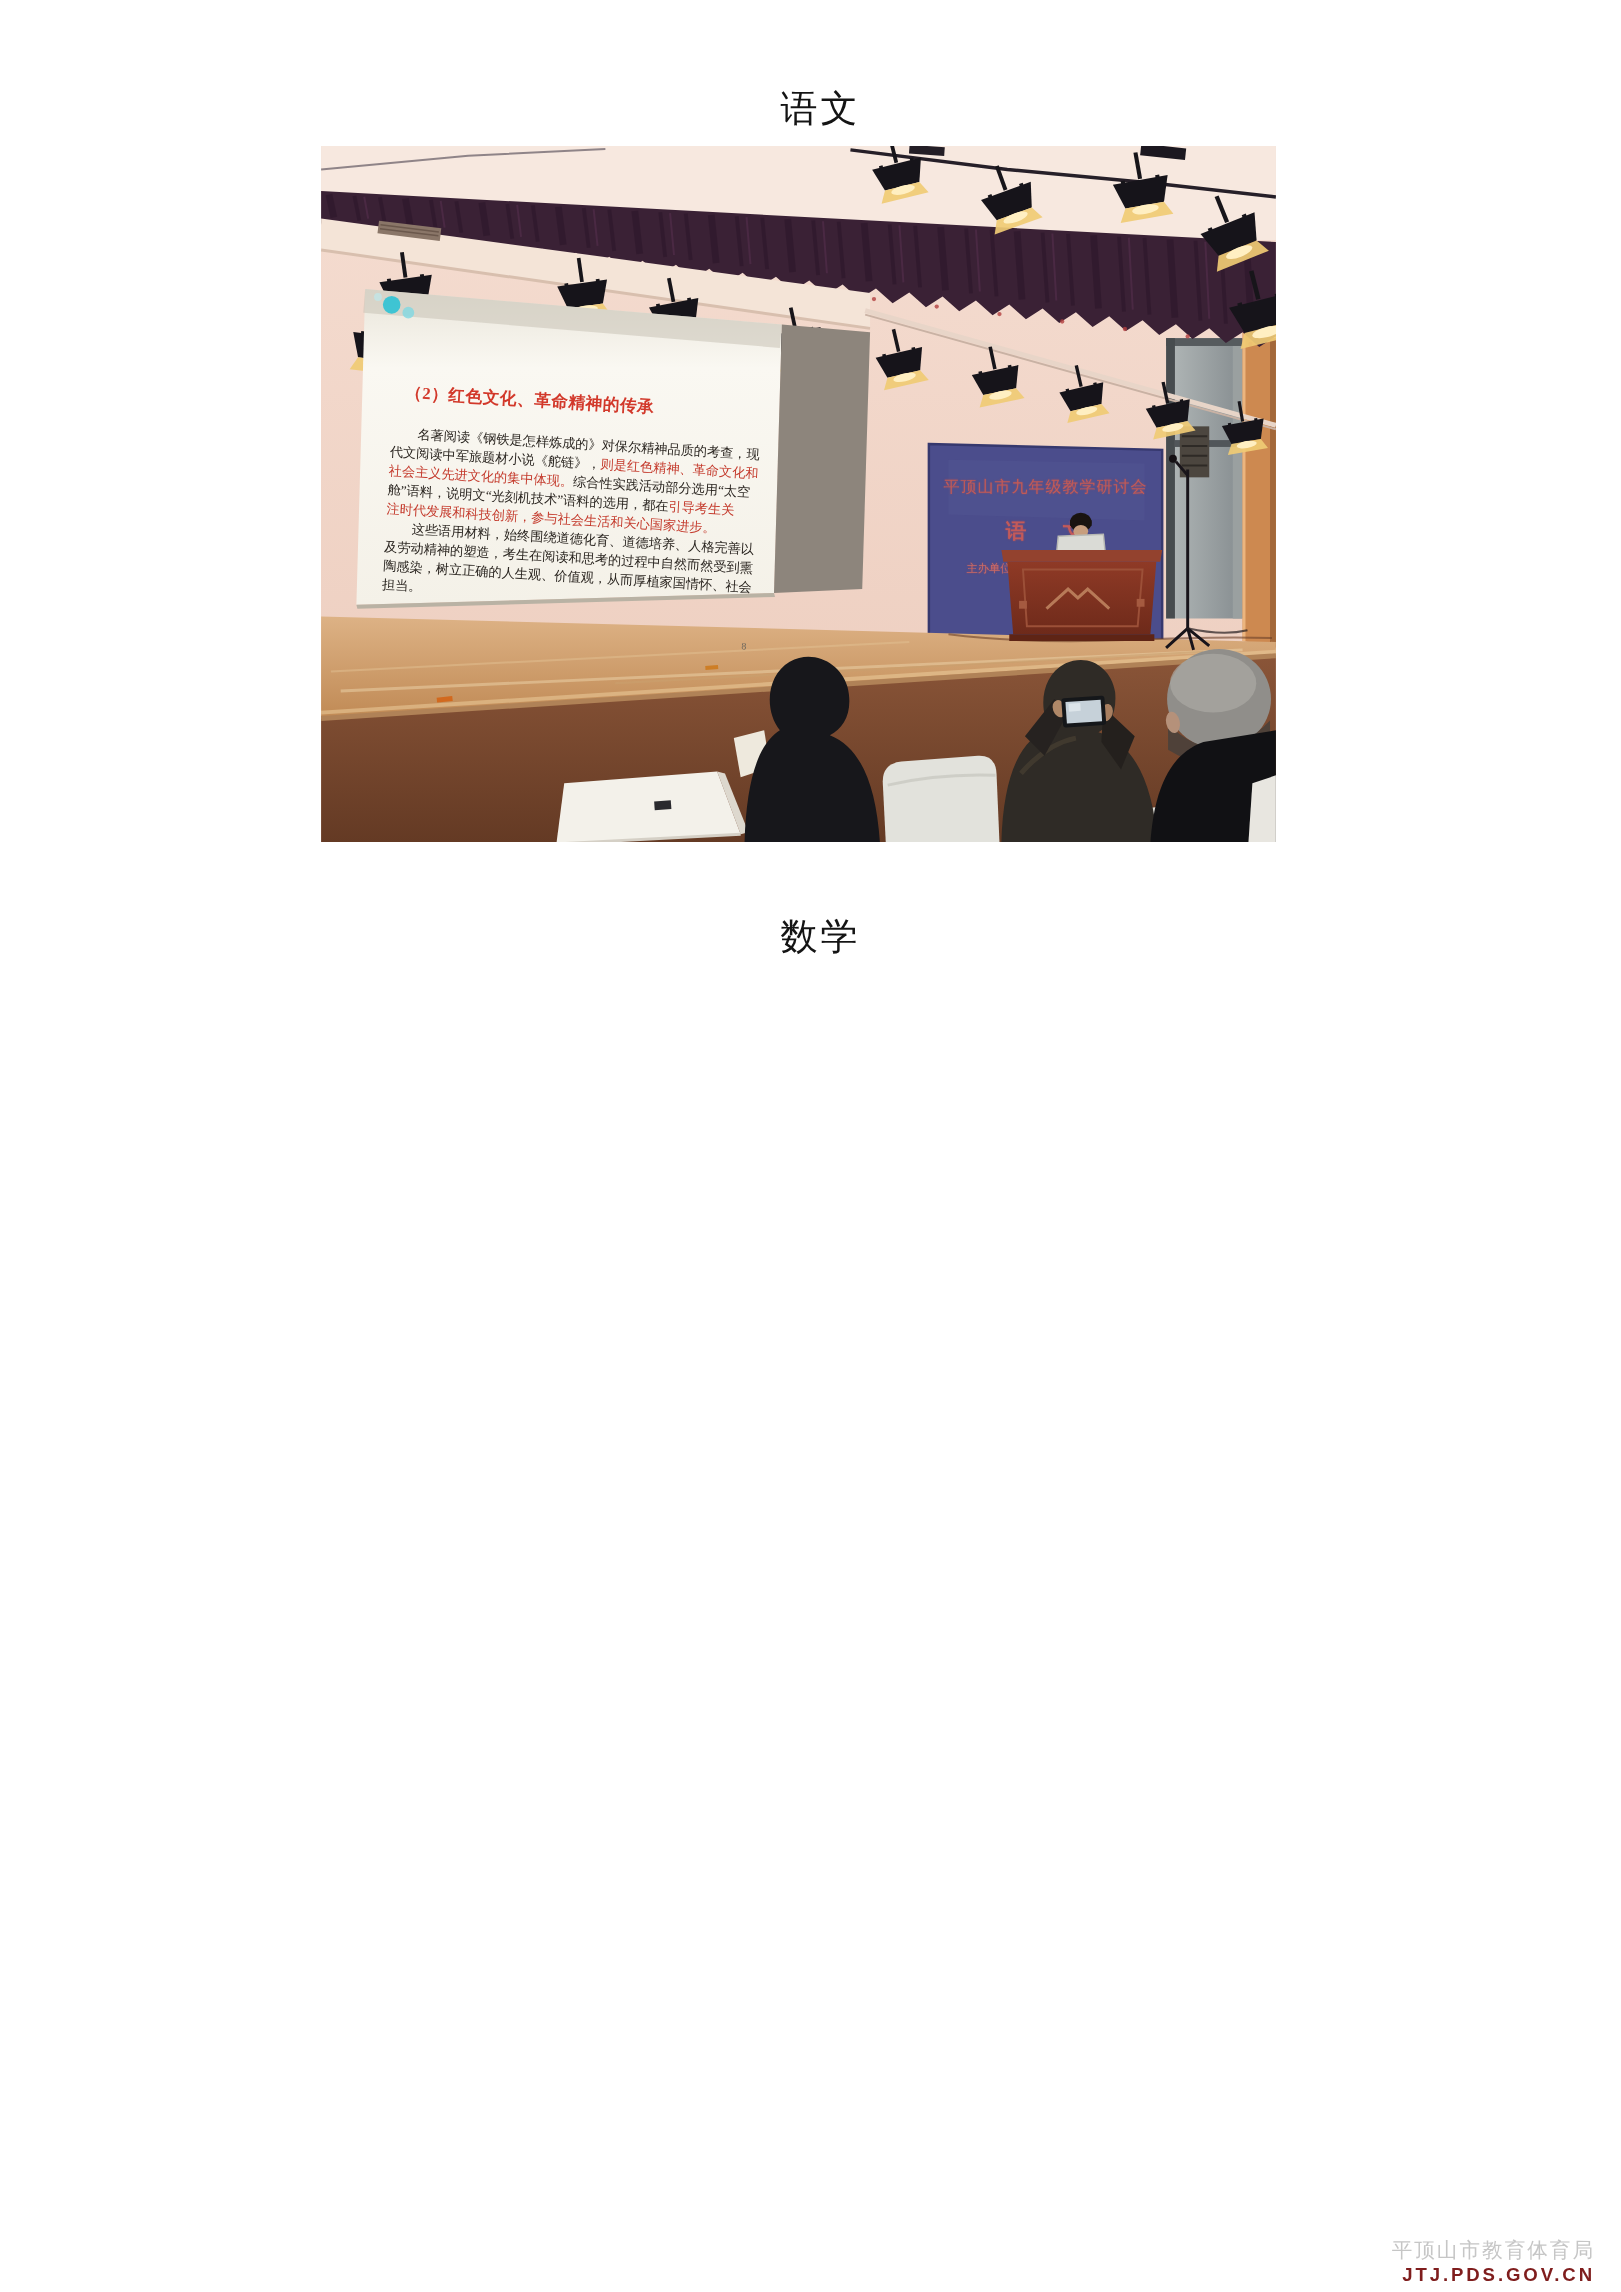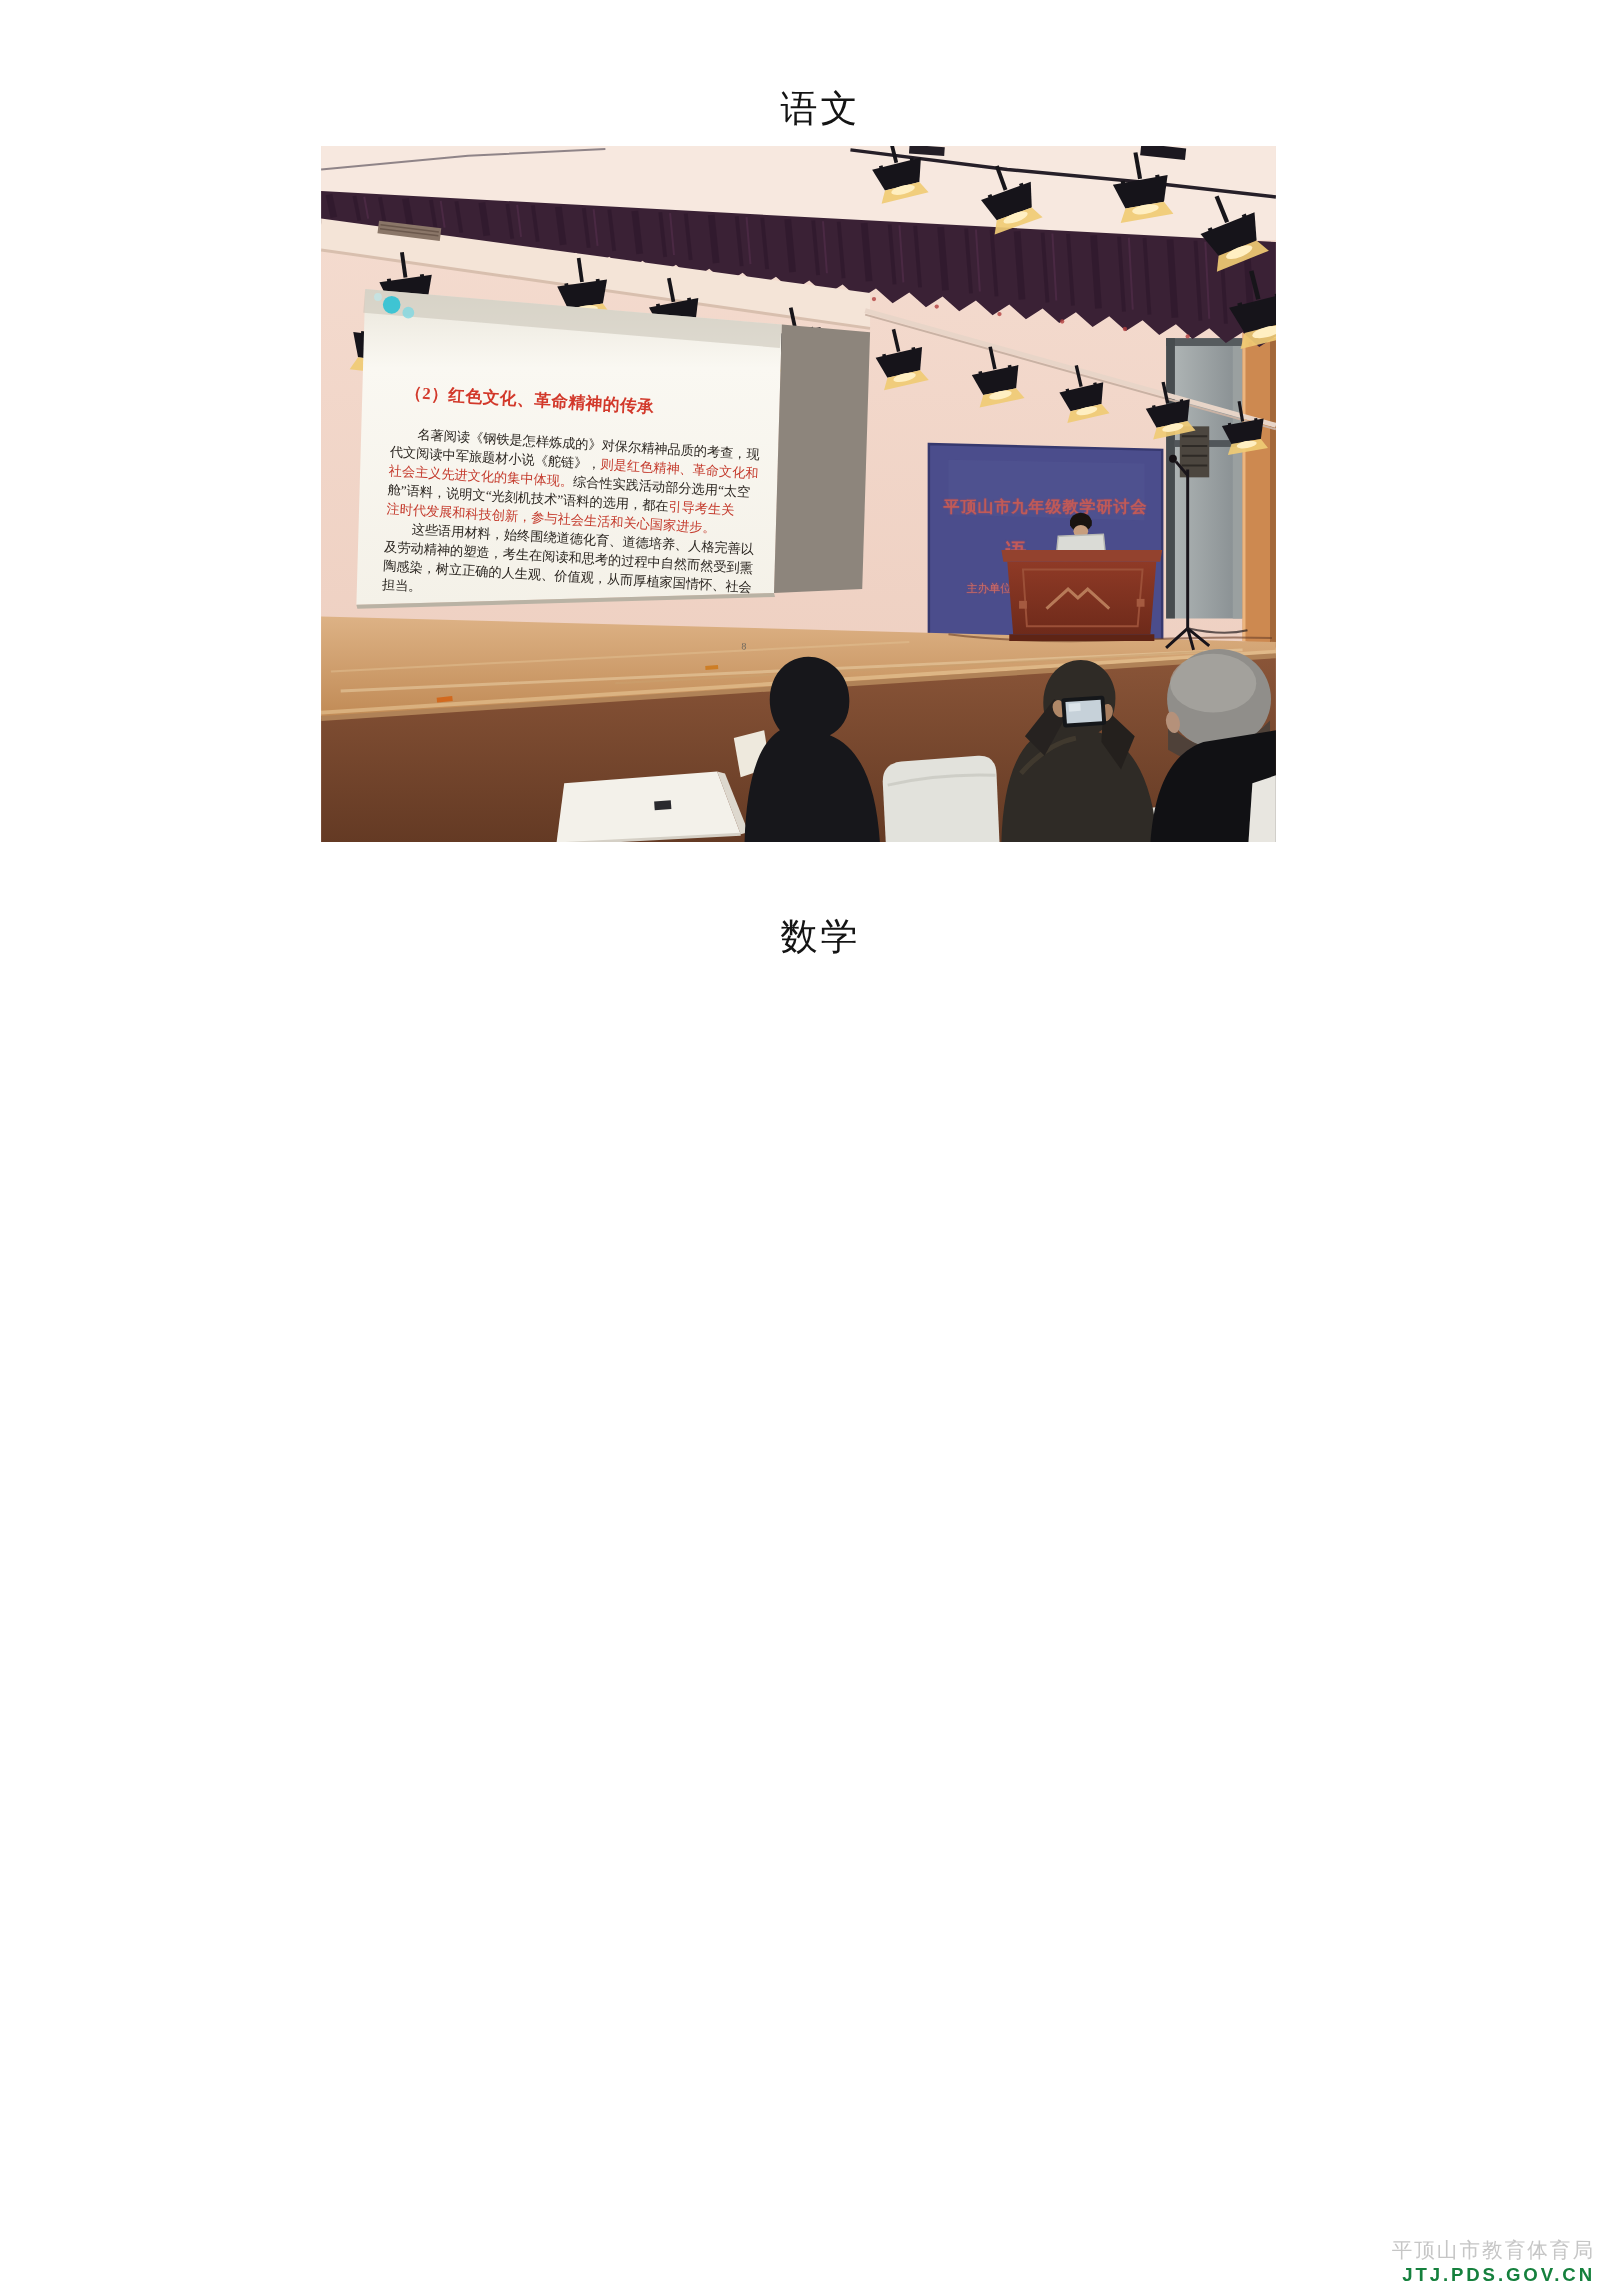--- a/index.html
+++ b/index.html
@@ -57,33 +57,33 @@
   .slide-lines{margin-top:19.6px;margin-left:7.8px;}
   .s-line{font-size:13.2px;line-height:19px;white-space:nowrap;font-weight:500;}
   .s-line.ind{text-indent:2em;}
   .slide-pageno{position:absolute;left:384px;top:294px;font-size:9.8px;color:#6a655c;}
   .banner{
     position:absolute;left:608px;top:300px;width:233px;height:223px;
     text-align:center;
     pointer-events:none;
   }
   .banner div{text-shadow:0 0 2px rgba(185,80,80,.75);}
-  .b1{padding-top:31px;font-size:16px;letter-spacing:1px;color:#c05a58;font-weight:700;white-space:nowrap;margin-top:20px;}
+  .b1{padding-top:31px;font-size:16px;letter-spacing:1px;color:#c05a58;font-weight:400;white-space:nowrap;}
   .b2{margin-top:19.6px;font-size:20.6px;letter-spacing:15.7px;padding-left:13.7px;color:#c25a5a;font-weight:700;}
   .b3{margin-top:15.7px;font-size:11.3px;color:#c96a66;white-space:nowrap;}
   .sec-title.second{margin-top:74px;}
   
   .watermark{
     position:absolute;right:26px;bottom:5.9px;
     text-align:right;color:#c6c6c6;
     font-family:"Liberation Sans","DejaVu Sans",sans-serif;
     text-shadow:1px 1px 0 #ffffff;
   }
   .wm1{font-size:20.6px;letter-spacing:2px;}
-  .wm2{font-size:18.6px;letter-spacing:2.9px;font-weight:700;color:#15803d;}
+  .wm2{font-size:18.6px;letter-spacing:2.9px;font-weight:700;color:#7f1d1d;}
 </style>
 </head>
 <body>
 
 <div class="page">
 
   <h2 class="sec-title">语文</h2>
 
   <figure class="photo">
 

